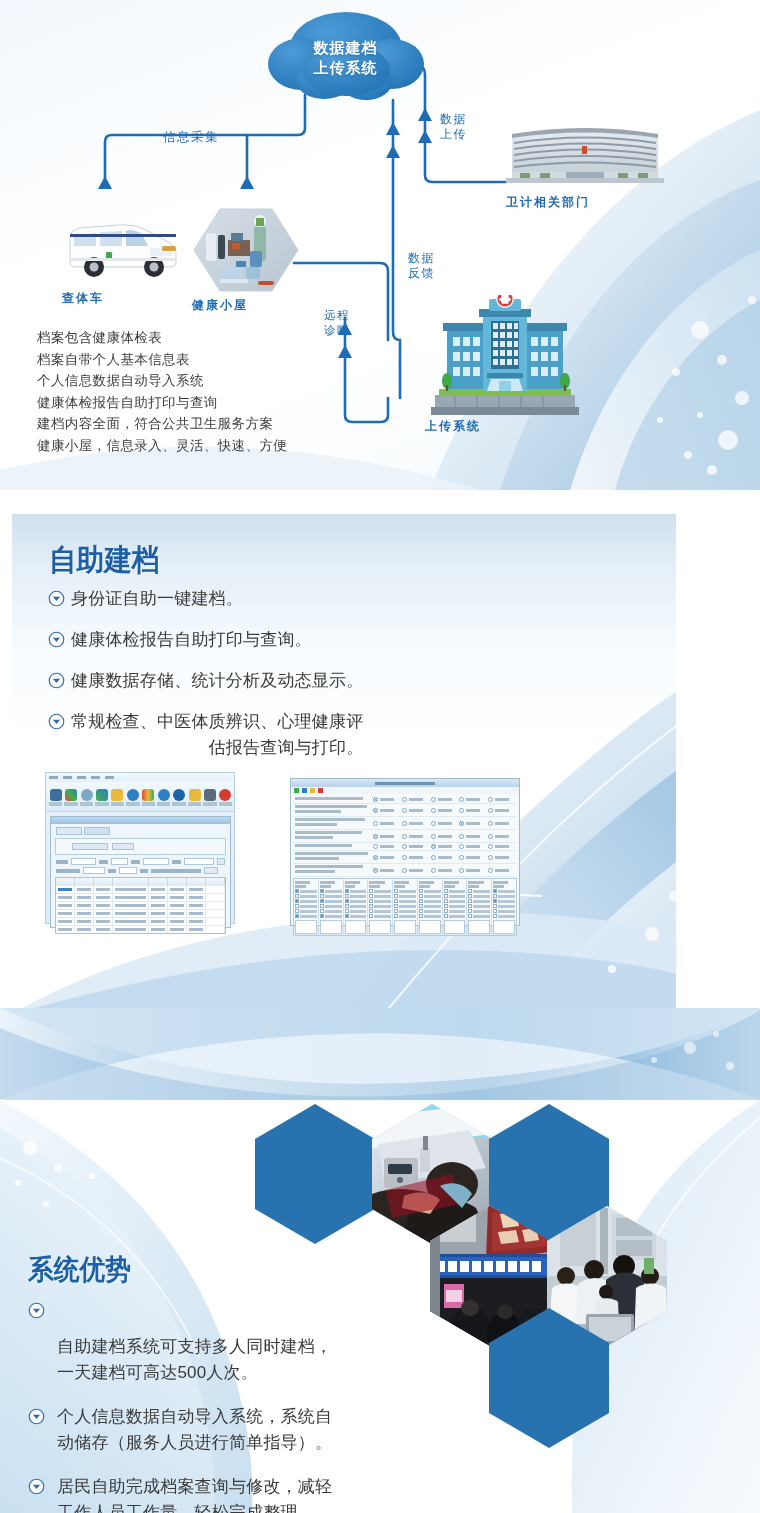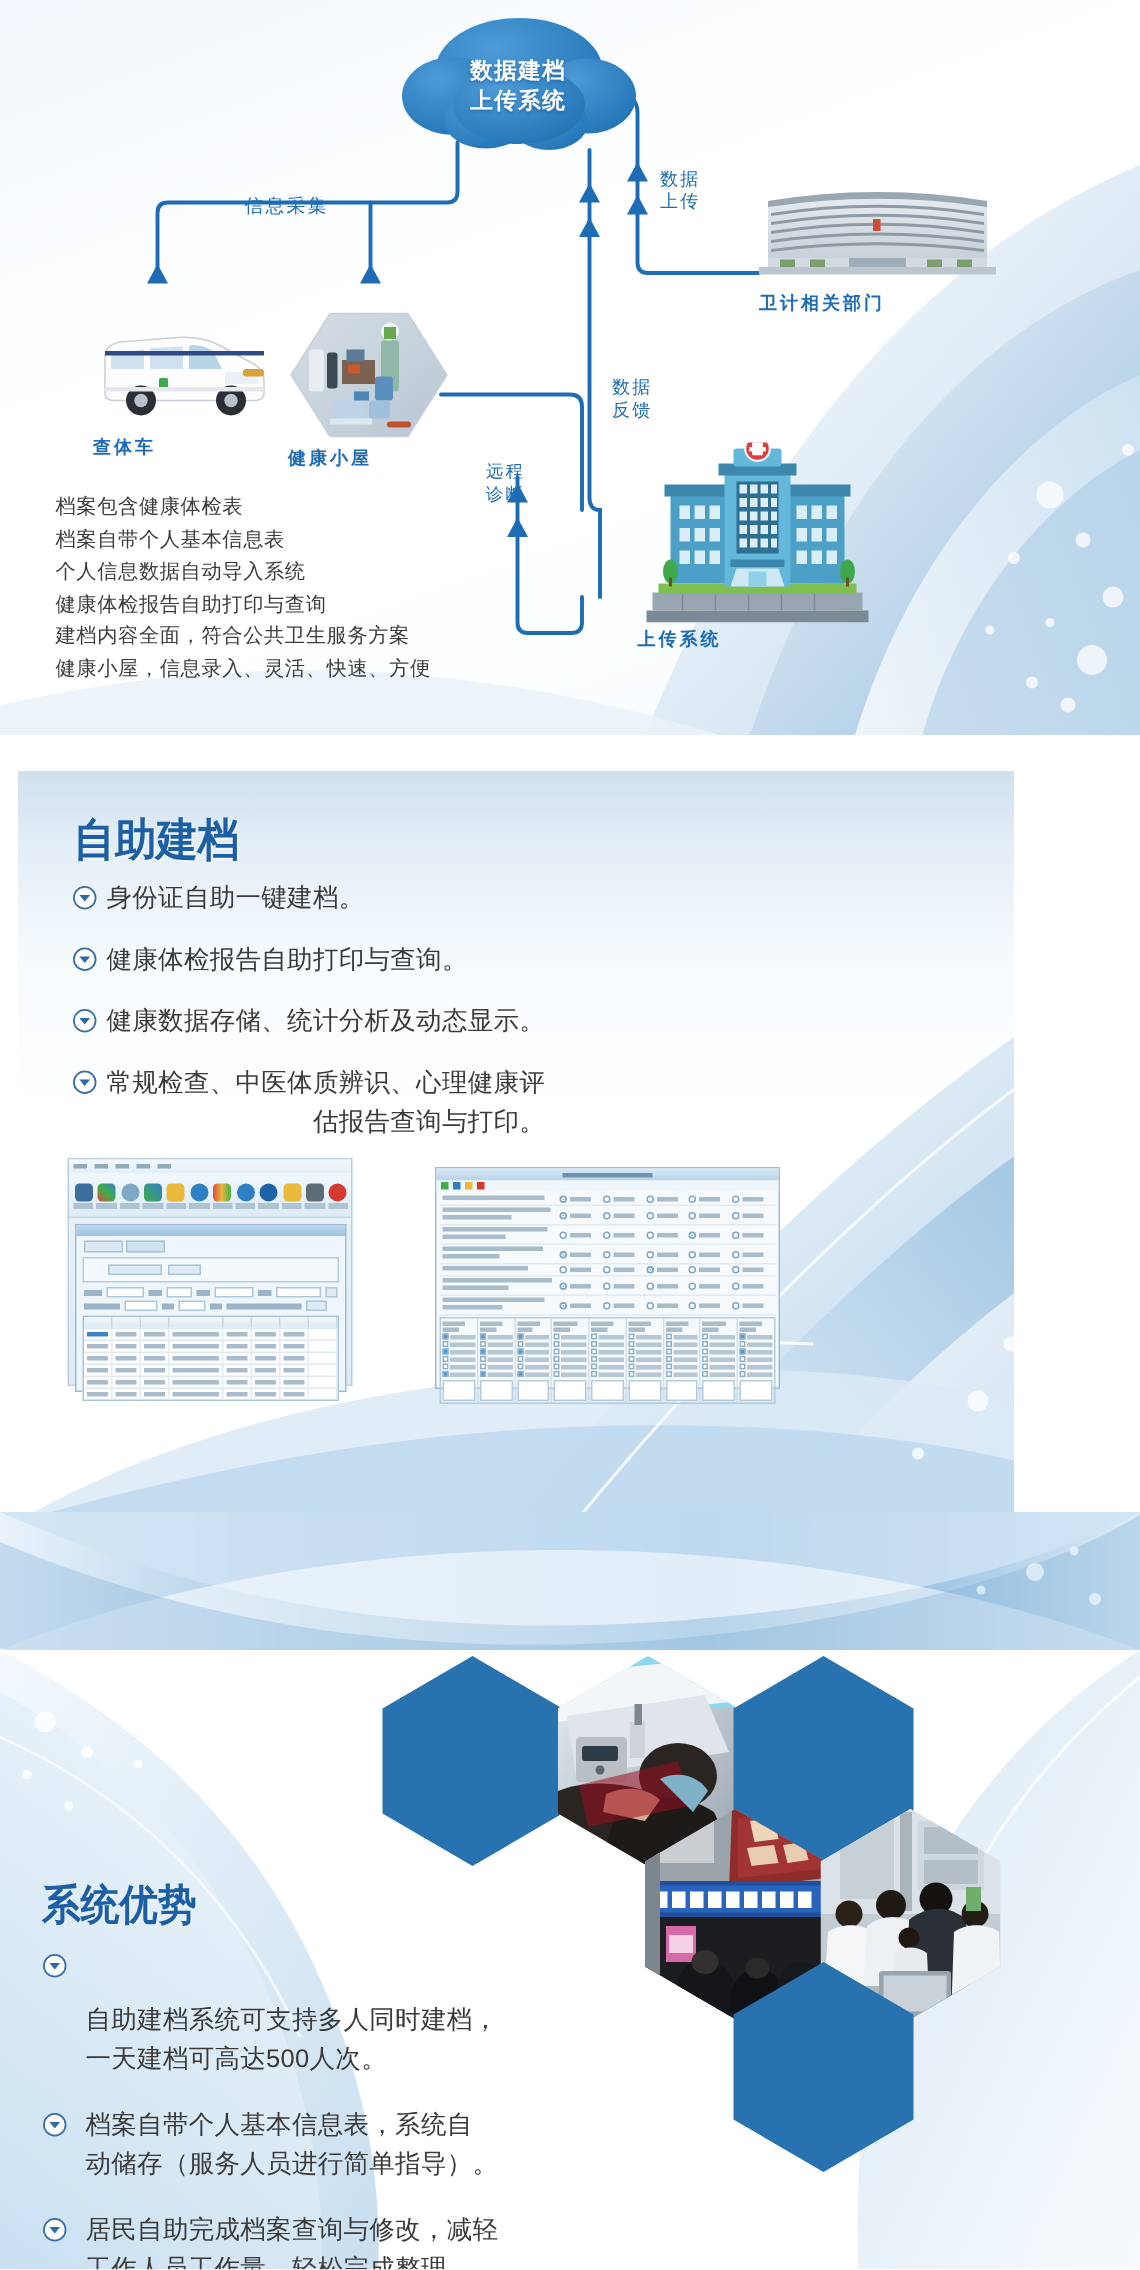--- a/index.html
+++ b/index.html
@@ -1389,21 +1389,21 @@
           <path d="M5.8,7.8 L10,13 L14.2,7.8 Z" fill="#2d6ba8"></path>
         </svg>
         <span class="bullet-tx" style="white-space:pre-line;margin-left:6px;margin-top:36px;">自助建档系统可支持多人同时建档，
 一天建档可高达500人次。</span>
       </div>
       <div class="bullet" style="margin-bottom:18px;">
         <svg class="bullet-ico" viewBox="0 0 20 20">
           <circle cx="10" cy="10" r="8.5" fill="#ffffff" stroke="#3a6ea8" stroke-width="1.4"></circle>
           <path d="M5.8,7.8 L10,13 L14.2,7.8 Z" fill="#2d6ba8"></path>
         </svg>
-        <span class="bullet-tx" style="white-space:pre-line;margin-left:6px;">档案自带个人基本信息表，系统自
+        <span class="bullet-tx" style="white-space:pre-line;margin-left:6px;">个人信息数据自动导入系统，系统自
 动储存（服务人员进行简单指导）。</span>
       </div>
       <div class="bullet">
         <svg class="bullet-ico" viewBox="0 0 20 20">
           <circle cx="10" cy="10" r="8.5" fill="#ffffff" stroke="#3a6ea8" stroke-width="1.4"></circle>
           <path d="M5.8,7.8 L10,13 L14.2,7.8 Z" fill="#2d6ba8"></path>
         </svg>
         <span class="bullet-tx" style="white-space:pre-line;margin-left:6px;">居民自助完成档案查询与修改，减轻
 工作人员工作量，轻松完成整理。</span>
       </div>

